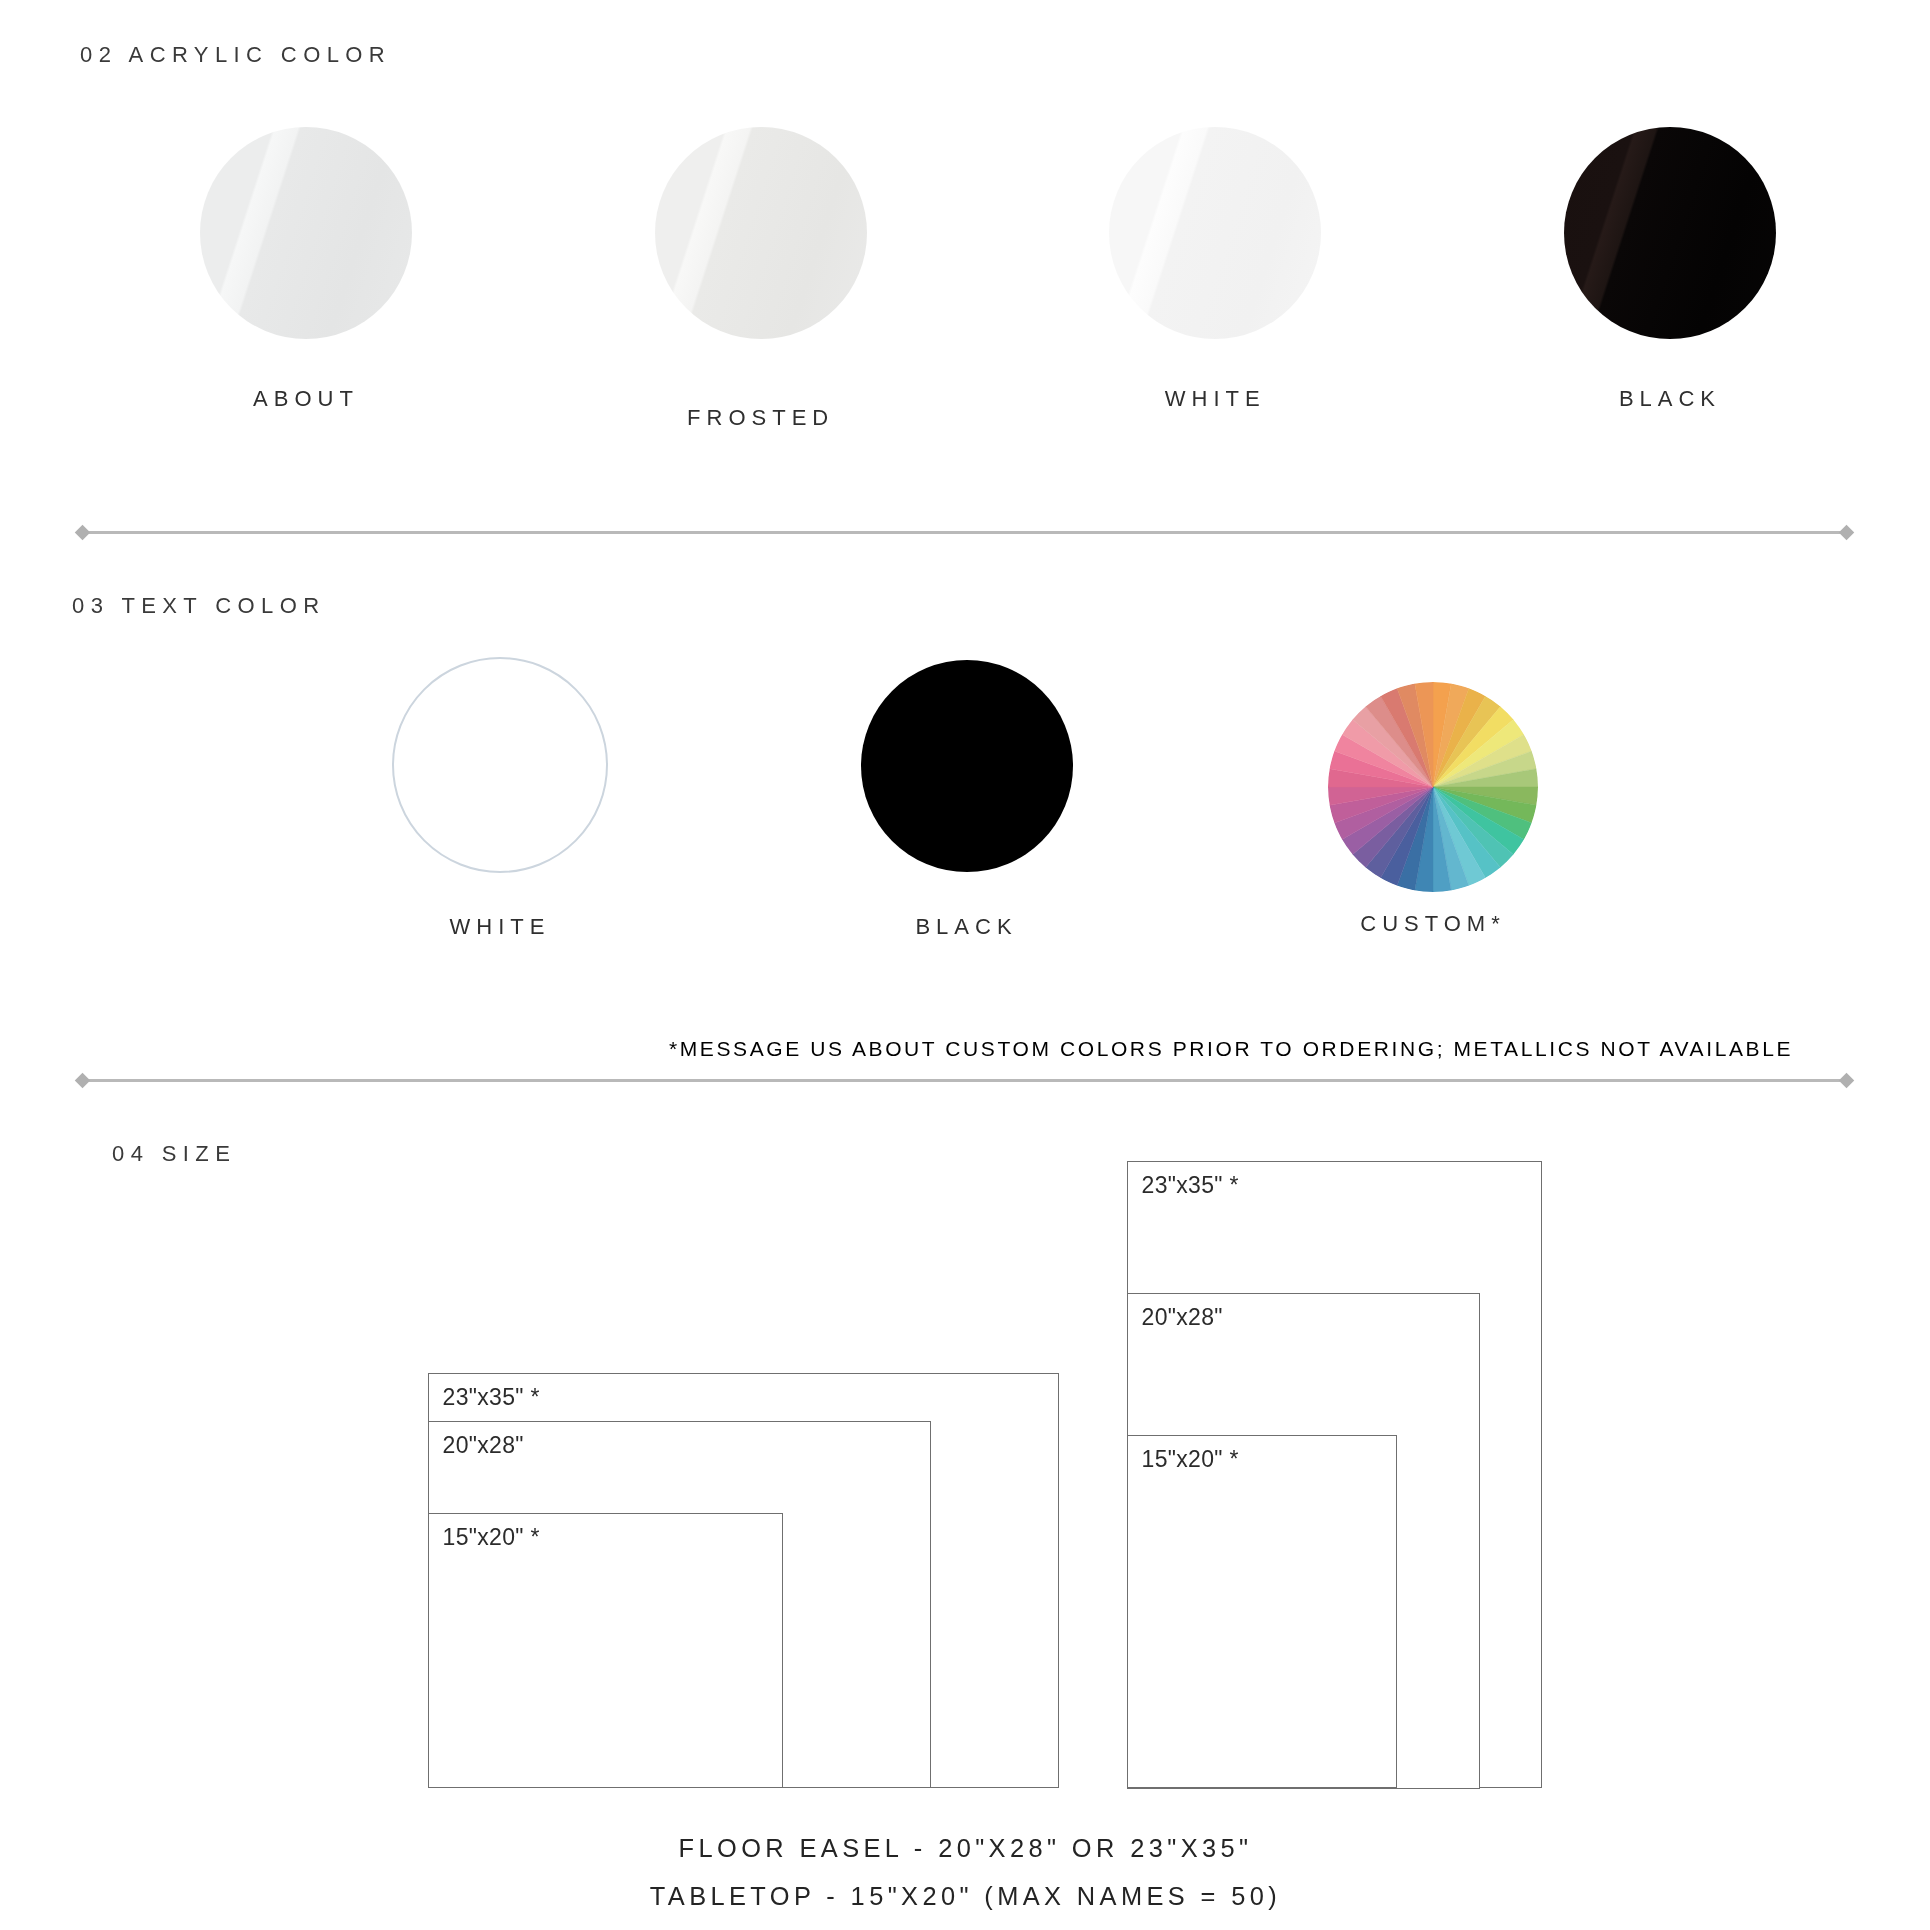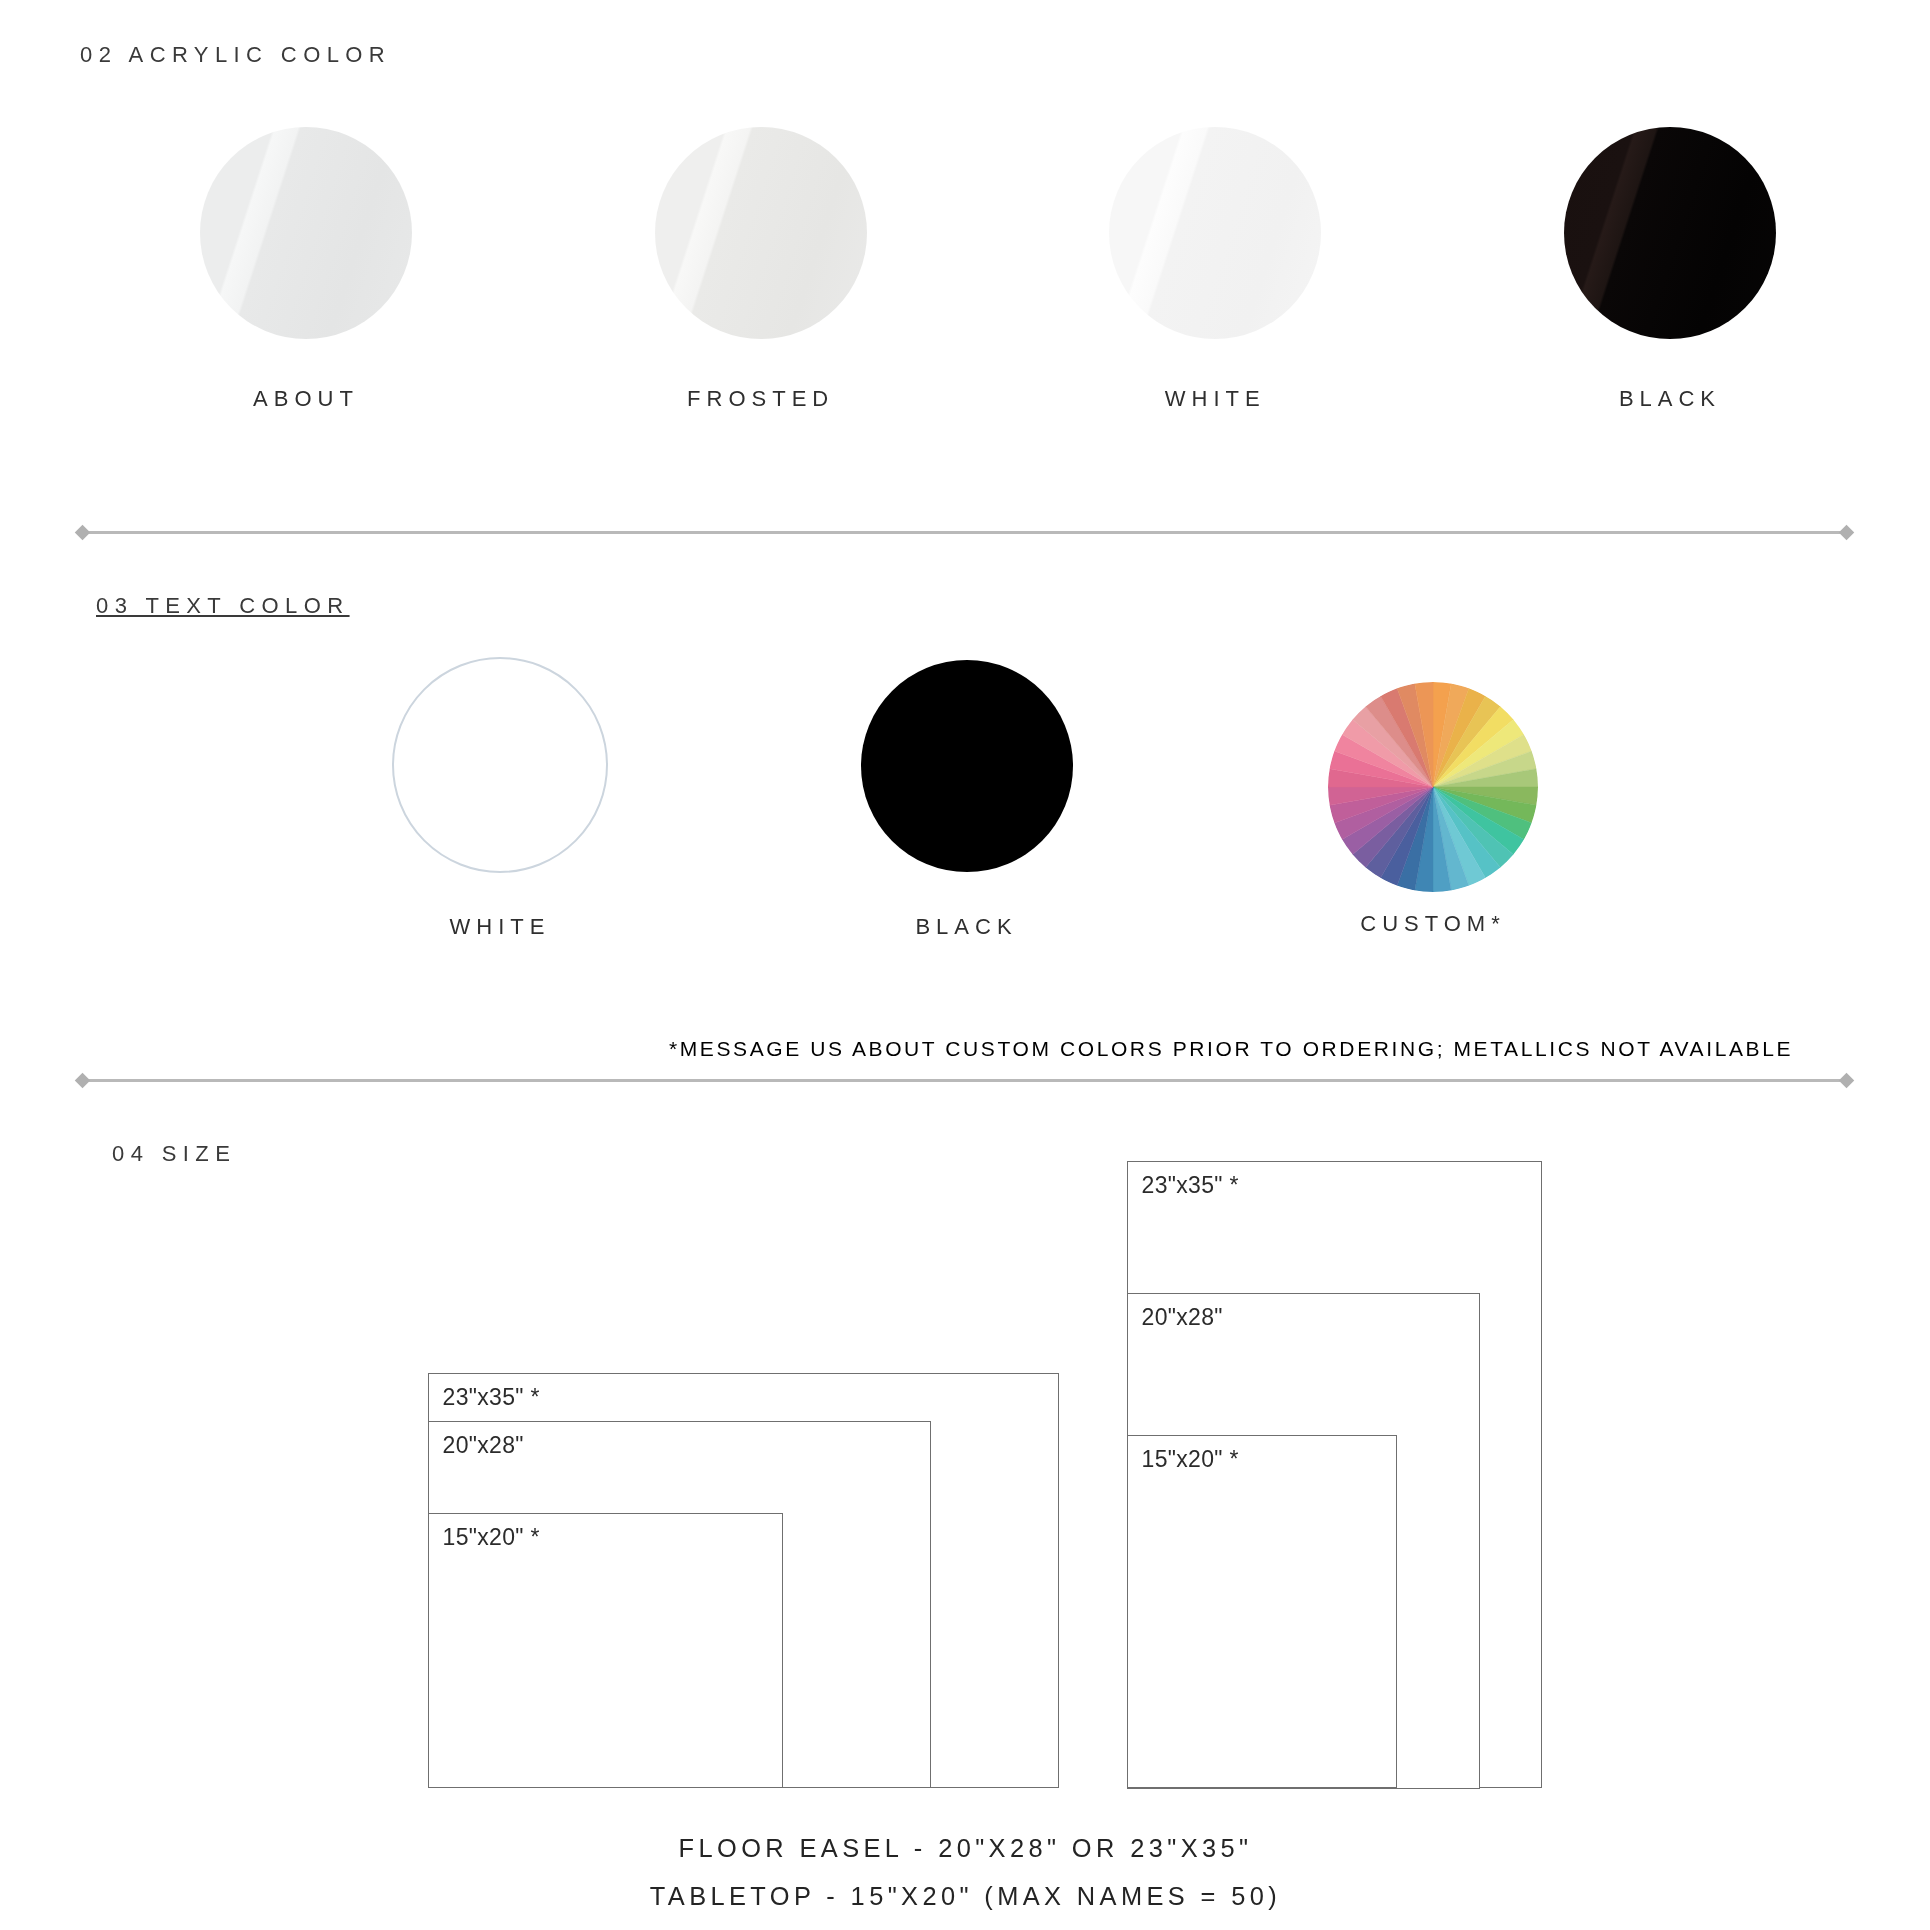--- a/index.html
+++ b/index.html
@@ -155,37 +155,37 @@
 
 <div class="swatch-row" style="left:183px; top:127px; width:1610px; justify-content:space-between;">
 
   <div class="swatch-cell" style="width:246px;">
     <div class="swatch disc-clear" style="width:212px; height:212px;"></div>
     <div class="swatch-label" style="margin-top:47px;">ABOUT</div>
   </div>
 
   <div class="swatch-cell" style="width:246px;">
     <div class="swatch disc-frosted" style="width:212px; height:212px;"></div>
-    <div class="swatch-label" style="margin-top:47px;">FROSTED</div>
+    <div class="swatch-label" style="margin-top:66px;">FROSTED</div>
   </div>
 
   <div class="swatch-cell" style="width:246px;">
     <div class="swatch disc-white" style="width:212px; height:212px;"></div>
     <div class="swatch-label" style="margin-top:47px;">WHITE</div>
   </div>
 
   <div class="swatch-cell" style="width:246px;">
     <div class="swatch disc-black" style="width:212px; height:212px;"></div>
     <div class="swatch-label" style="margin-top:47px;">BLACK</div>
   </div>
 </div>
 
 <div class="divider" style="left:82px; top:531px; width:1765px;"></div>
 
-<div class="section-heading" style="left:96px; top:593px;text-decoration:underline;">03 TEXT COLOR</div>
+<div class="section-heading" style="left:72px; top:593px;">03 TEXT COLOR</div>
 
 <div class="swatch-row" style="left:390px; top:657px; width:1153px; justify-content:space-between;">
 
   <div class="swatch-cell" style="width:220px;">
     <div class="swatch disc-outline" style="width:216px; height:216px;"></div>
     <div class="swatch-label" style="margin-top:41px;">WHITE</div>
   </div>
 
   <div class="swatch-cell" style="width:220px;">
     <div class="swatch disc-solid-black" style="width:212px; height:212px; margin-top:2.5px;"></div>

